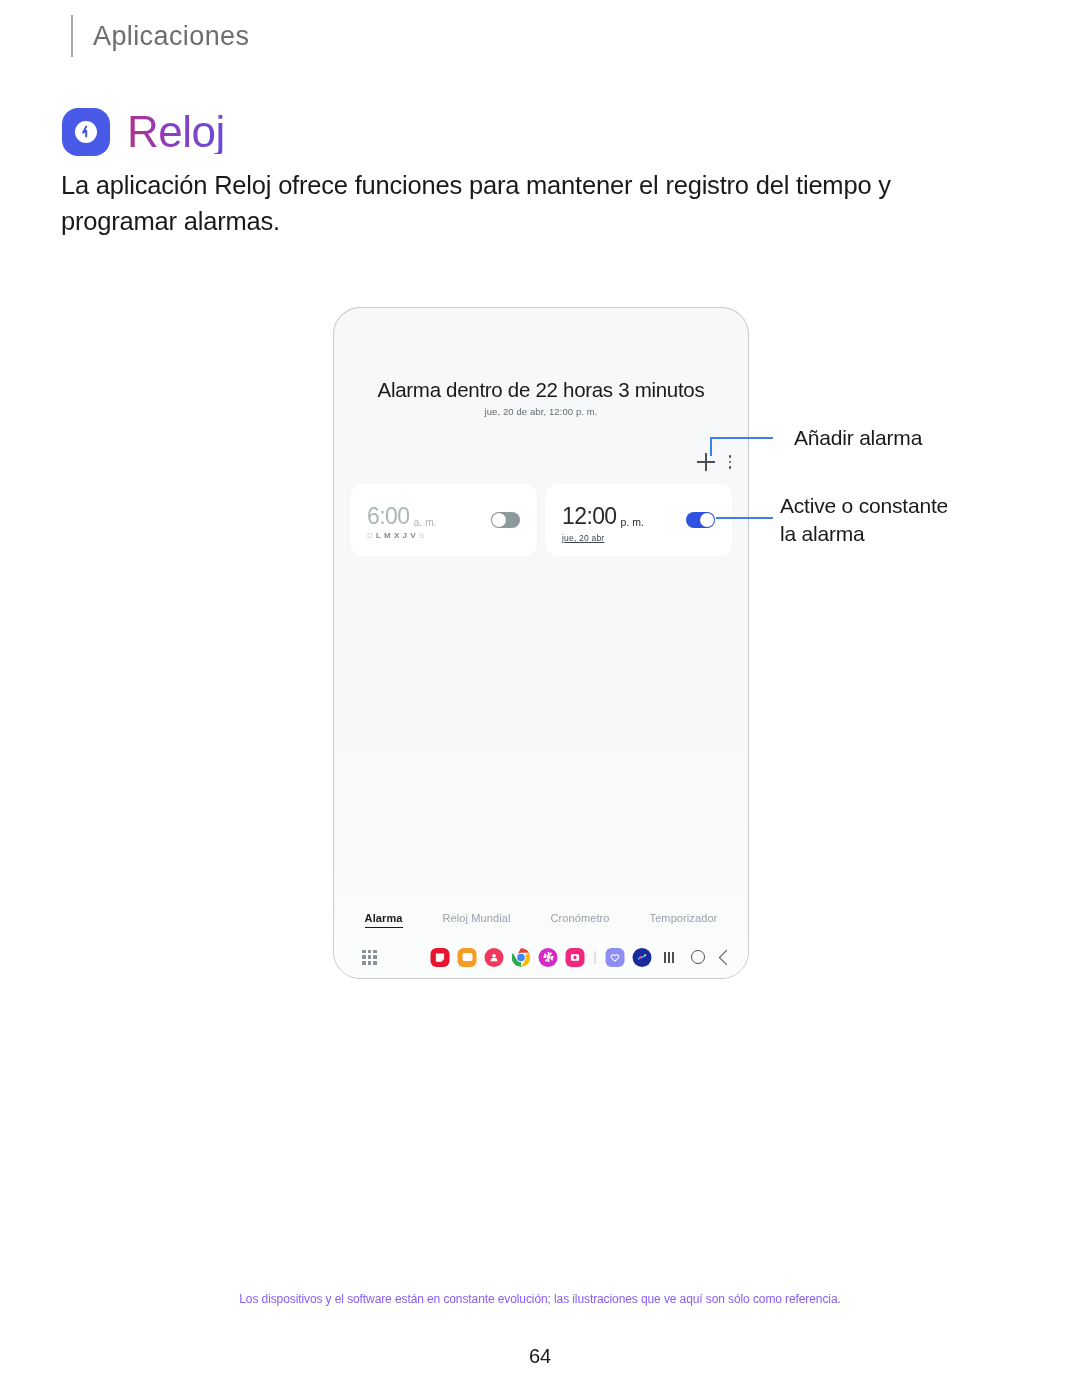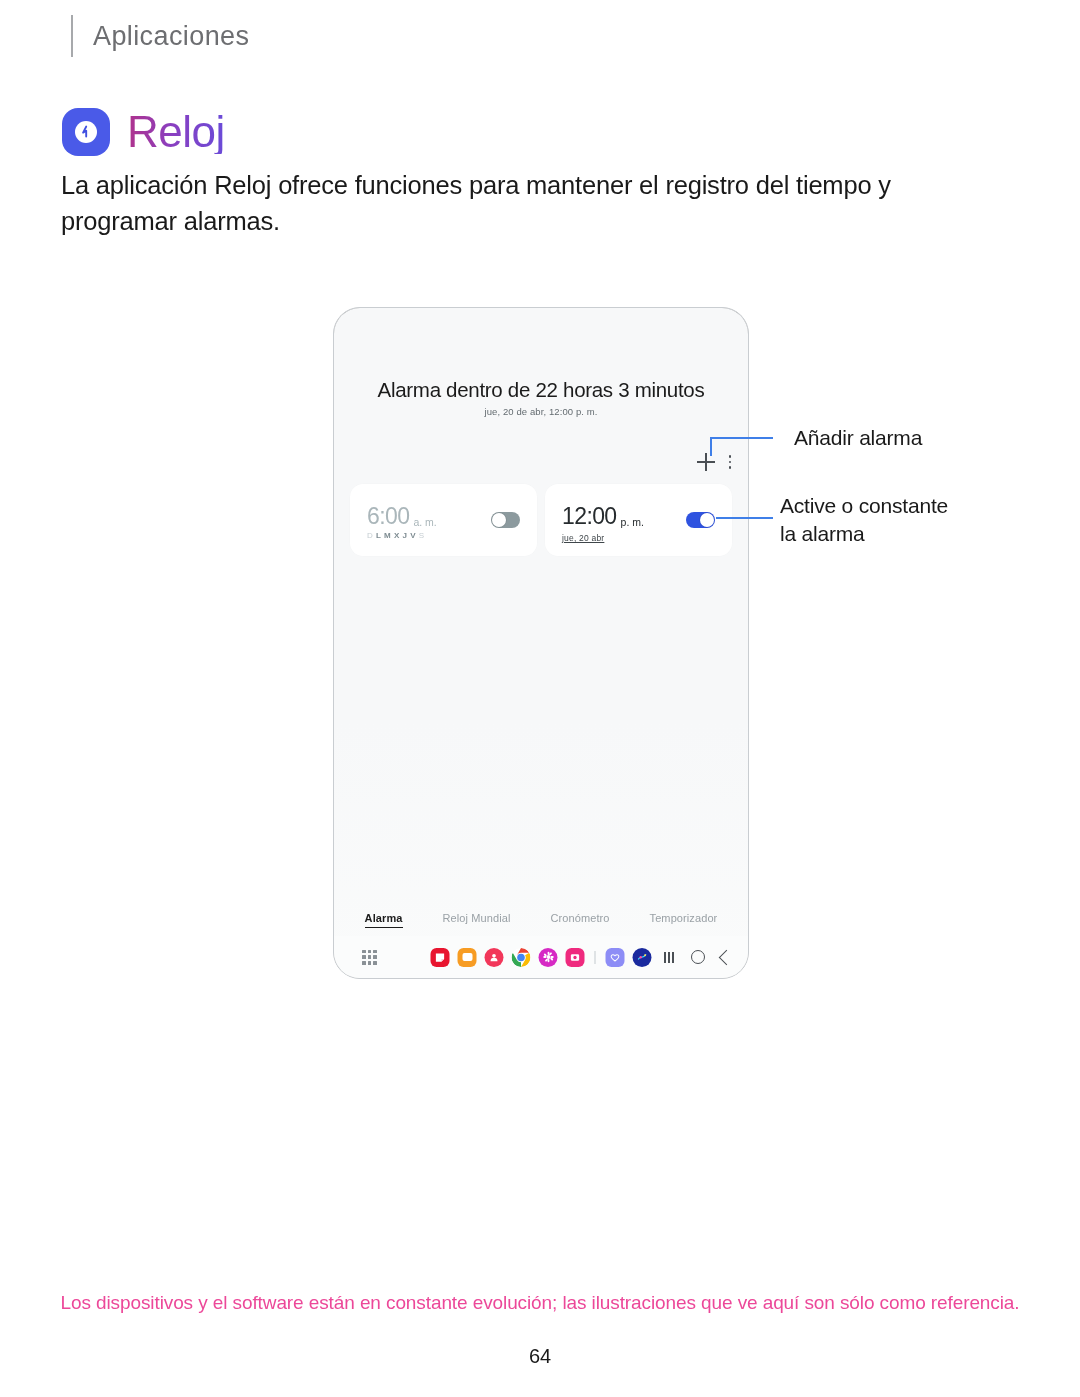--- a/index.html
+++ b/index.html
@@ -345,22 +345,22 @@
   }
   .leader-h { height: 1.6px; }
   .leader-v { width: 1.6px; }
 
   
   .footer-note {
     position: absolute;
     left: 0; right: 0;
     top: 1292px;
     text-align: center;
-    font-size: 19px;
-    color: #ec4899;
+    font-size: 12px;
+    color: #8b5cf6;
     letter-spacing: -0.1px;
   }
   .page-number {
     position: absolute;
     left: 0; right: 0;
     top: 1345px;
     text-align: center;
     font-size: 20px;
     color: #1a1a1a;
   }

